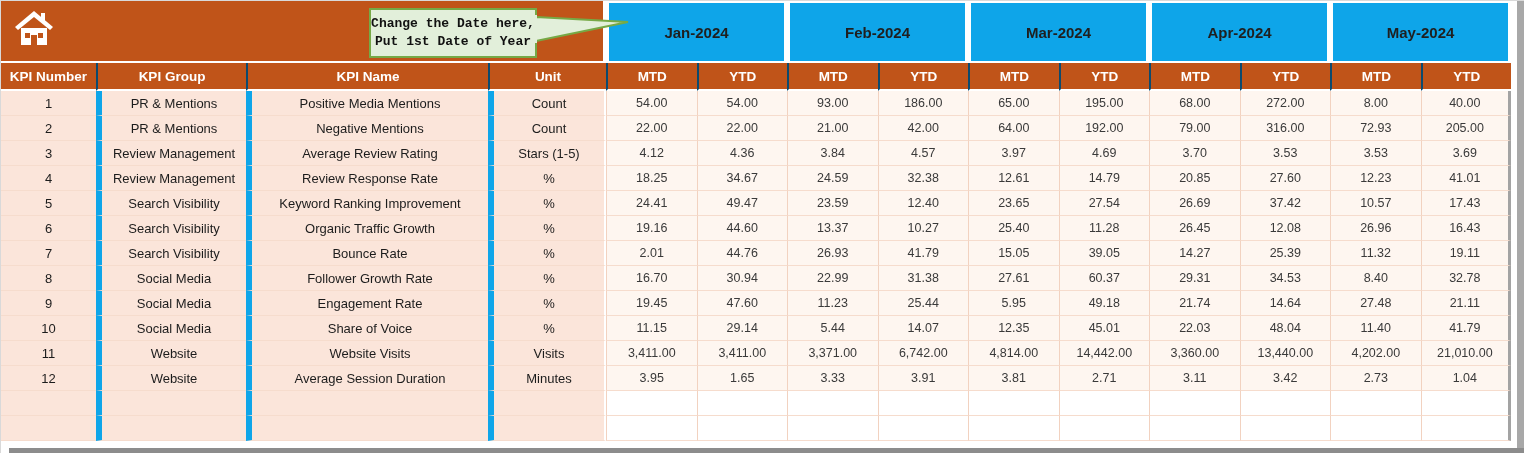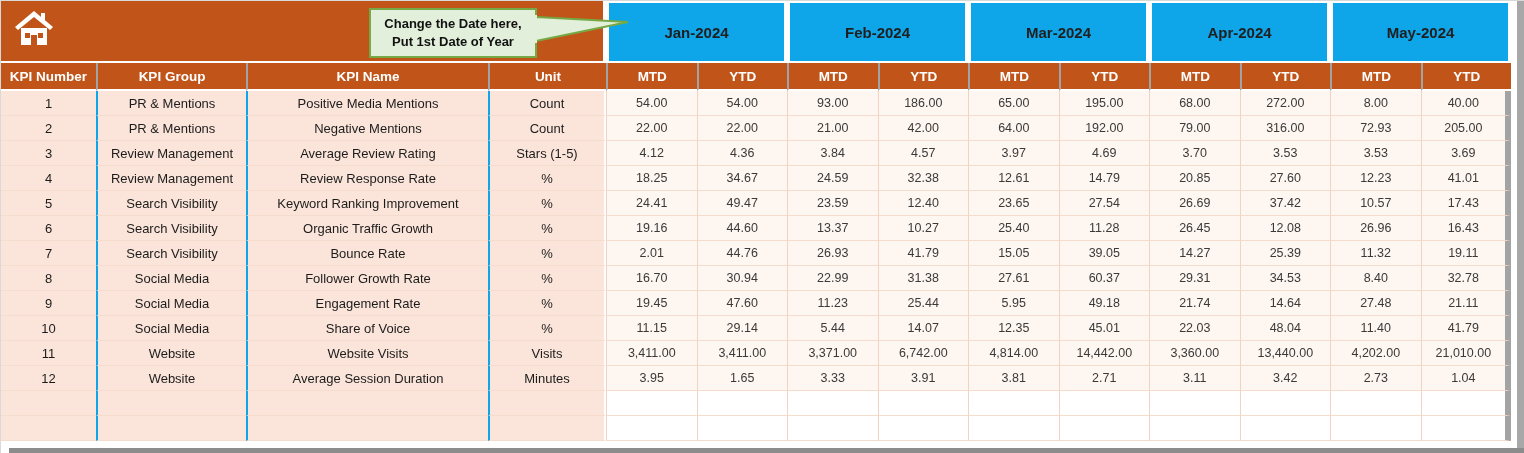--- a/index.html
+++ b/index.html
@@ -15,50 +15,50 @@
   
   th.banner { background:#C05419; height:62px; border-bottom:2px solid #fff; border-right:3px solid #fff; }
   
   th.month {
     background:#0ea5e9; color:#1f1f1f; font-size:15px; font-weight:bold;
     border-left:3px solid #fff; border-right:3px solid #fff; border-bottom:2px solid #fff; border-top:2px solid #fff;
   }
   
   tr.hdr2 th {
     background:#C05419; color:#ffffff; font-weight:bold; font-size:13.5px; height:28px;
-    border-left:2px solid #a3a3a3; border-bottom:2px solid #fff;
+    border-left:2px solid #0c4a6e; border-bottom:2px solid #fff;
   }
   tr.hdr2 th:first-child { border-left:none;margin-top:8px; }
 
   
   tr.datarow { height:25px; }
   td.left {
     background:#FBE5DA; color:#1c1c1c; font-size:13px;
-    border-left:2px solid #0ea5e9; border-bottom:1px solid #f6dccd;
+    border-left:6px solid #0ea5e9; border-bottom:1px solid #f6dccd;
   }
   td.left:first-child { border-left:none; }
   td.unit { border-right:2px solid #fff; }
   td.val {
     background:#FEF6F0; color:#3a3a3a; font-size:12.5px;
     border-left:1px solid #f2d2c0; border-bottom:1px solid #f6dccd;
   }
-  td.val.last { border-right:6px solid #a3a3a3; }
+  td.val.last { border-right:3px solid #a3a3a3; }
   tr.emptyrow { height:25px; }
   tr.emptyrow td.left { background:#FBE5DA; }
   tr.emptyrow td.val { background:#ffffff; }
 
   
   .home-btn { position:absolute; left:14px; top:10px; width:38px; height:36px; cursor:pointer; z-index:5; }
 
   
   .callout {
     position:absolute; left:368px; top:7px; width:168px; height:50px; z-index:6;
     background:#E2EFDA; border:2px solid #76A946;
     display:flex; flex-direction:column; justify-content:center; align-items:center;
-    color:#111; font-size:13px; font-weight:bold; line-height:1.35; text-align:center;
+    color:#111; font-size:13px; font-weight:bold; line-height:1.35; text-align:center;font-family:Liberation Mono, monospace;
   }
   .callout-pointer { position:absolute; left:533px; top:8px; z-index:7; }
 
   
   .right-strip { position:absolute; right:0; top:0; width:7px; height:453px; background:#a8a8a8; z-index:9; }
   .bottom-bar { position:absolute; left:8px; top:447px; width:1516px; height:6px; background:#8c8c8c; z-index:9; }
 </style>
 </head>
 <body>
 

